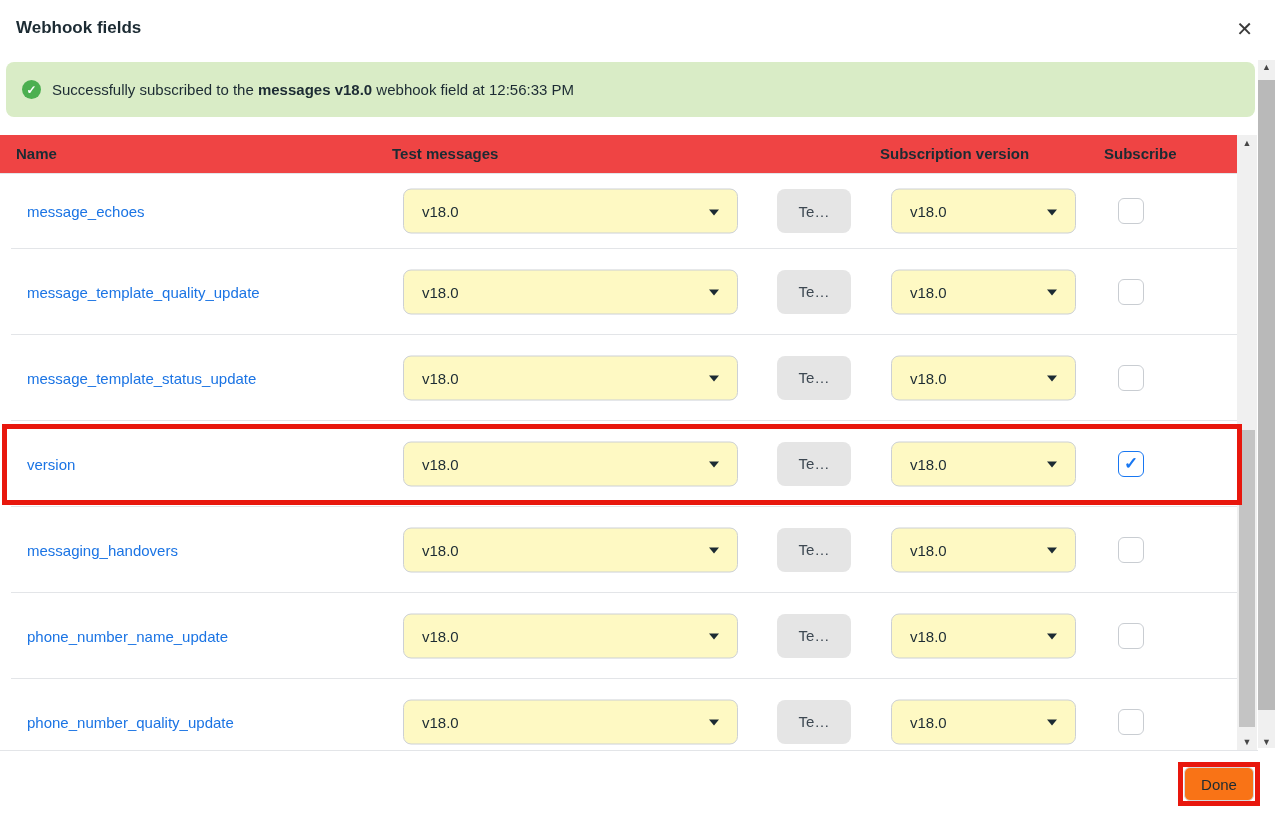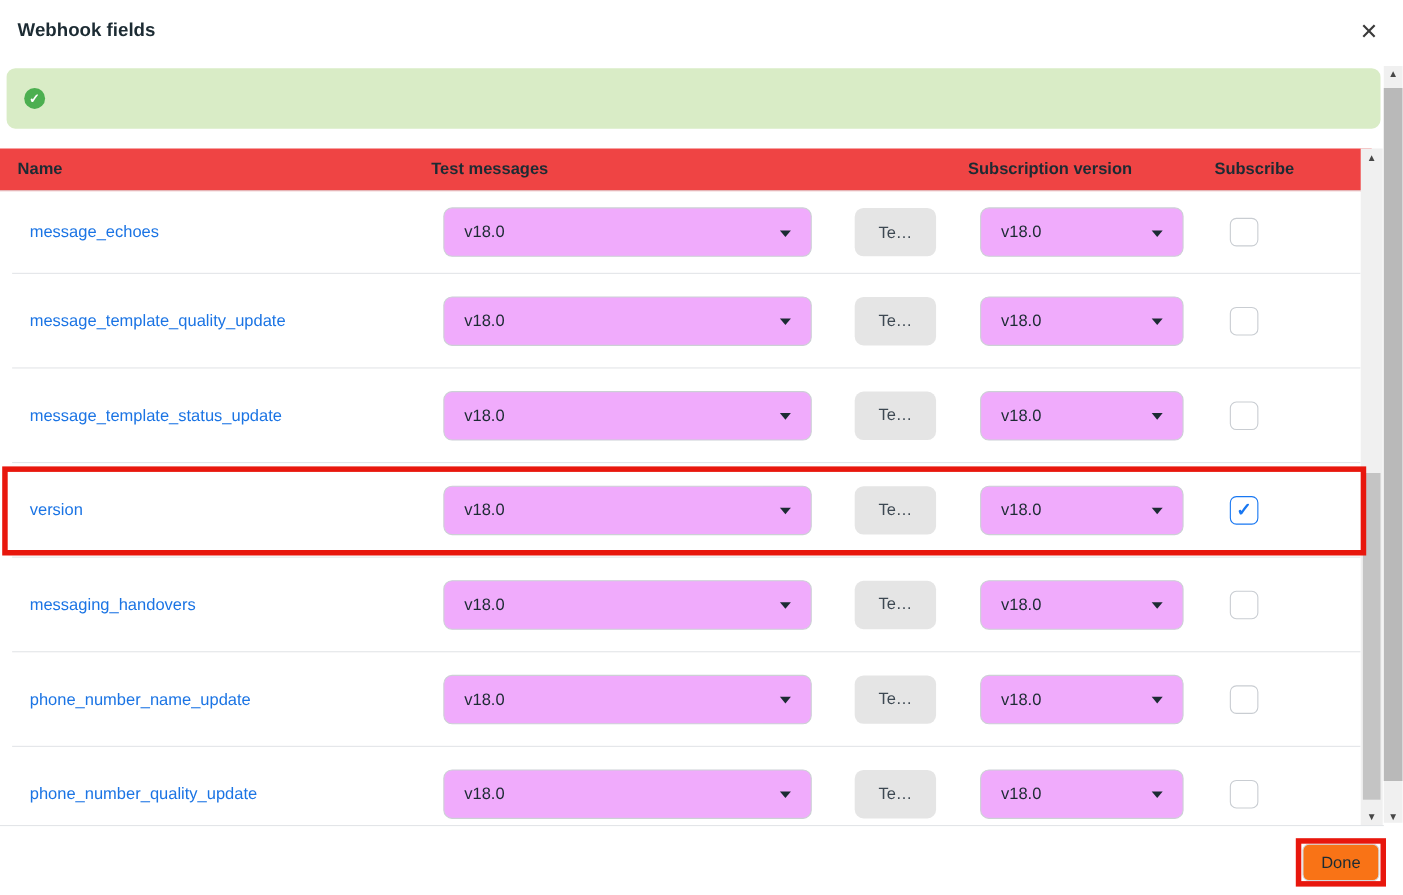--- a/index.html
+++ b/index.html
@@ -39,21 +39,21 @@
   
   .rows-viewport{left:0; top:174px; width:1237px; height:576px; overflow:hidden; background:#fff;padding-left:11px;}
   .row{position:relative; height:86px; border-bottom:1px solid var(--divider);}
   .row.first{height:75px;}
   .cell-name{
     position:absolute; left:16px; top:50%; transform:translateY(-50%);
     font-size:15px; color:var(--link); text-decoration:none; cursor:pointer; white-space:nowrap;
   }
   .select{
     position:absolute; top:50%; transform:translateY(-50%);
-    height:45px; border:1px solid #ccd0d5; border-radius:8px; background:#f0abfc;
+    height:45px; border:1px solid #ccd0d5; border-radius:8px; background:#fef9c3;
     display:flex; align-items:center; padding:0 18px; font-size:15px; color:#1c2b33;
     cursor:pointer;
   }
   .select .caret{
     position:absolute; right:18px; top:50%; margin-top:-2px;
     width:0; height:0; border-left:5px solid transparent; border-right:5px solid transparent;
     border-top:6px solid #1c2b33;
   }
   .sel-test{left:392px; width:335px;}
   .sel-sub{left:880px; width:185px;}
@@ -96,20 +96,21 @@
   .ann-done{left:1178px; top:762px; width:82px; height:44px;}
 </style>
 </head>
 <body>
 
 <div class="abs dlg-title">Webhook fields</div>
 <div class="abs close-btn">✕</div>
 
 <div class="abs banner">
   <span class="check-circle">✓</span>
+  <span class="banner-text"><span>Successfully subscribed to the </span><b>messages v18.0</b><span> webhook field at 12:56:33 PM</span></span>
 </div>
 
 <div class="abs thead">
   <span class="th th-name">Name</span>
   <span class="th th-test">Test messages</span>
   <span class="th th-sub">Subscription version</span>
   <span class="th th-subscribe">Subscribe</span>
 </div>
 
 <div class="abs rows-viewport">

